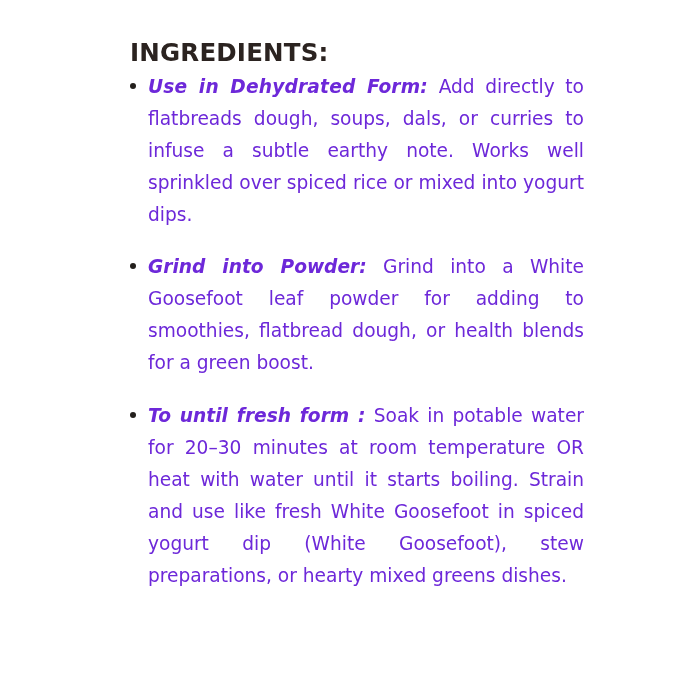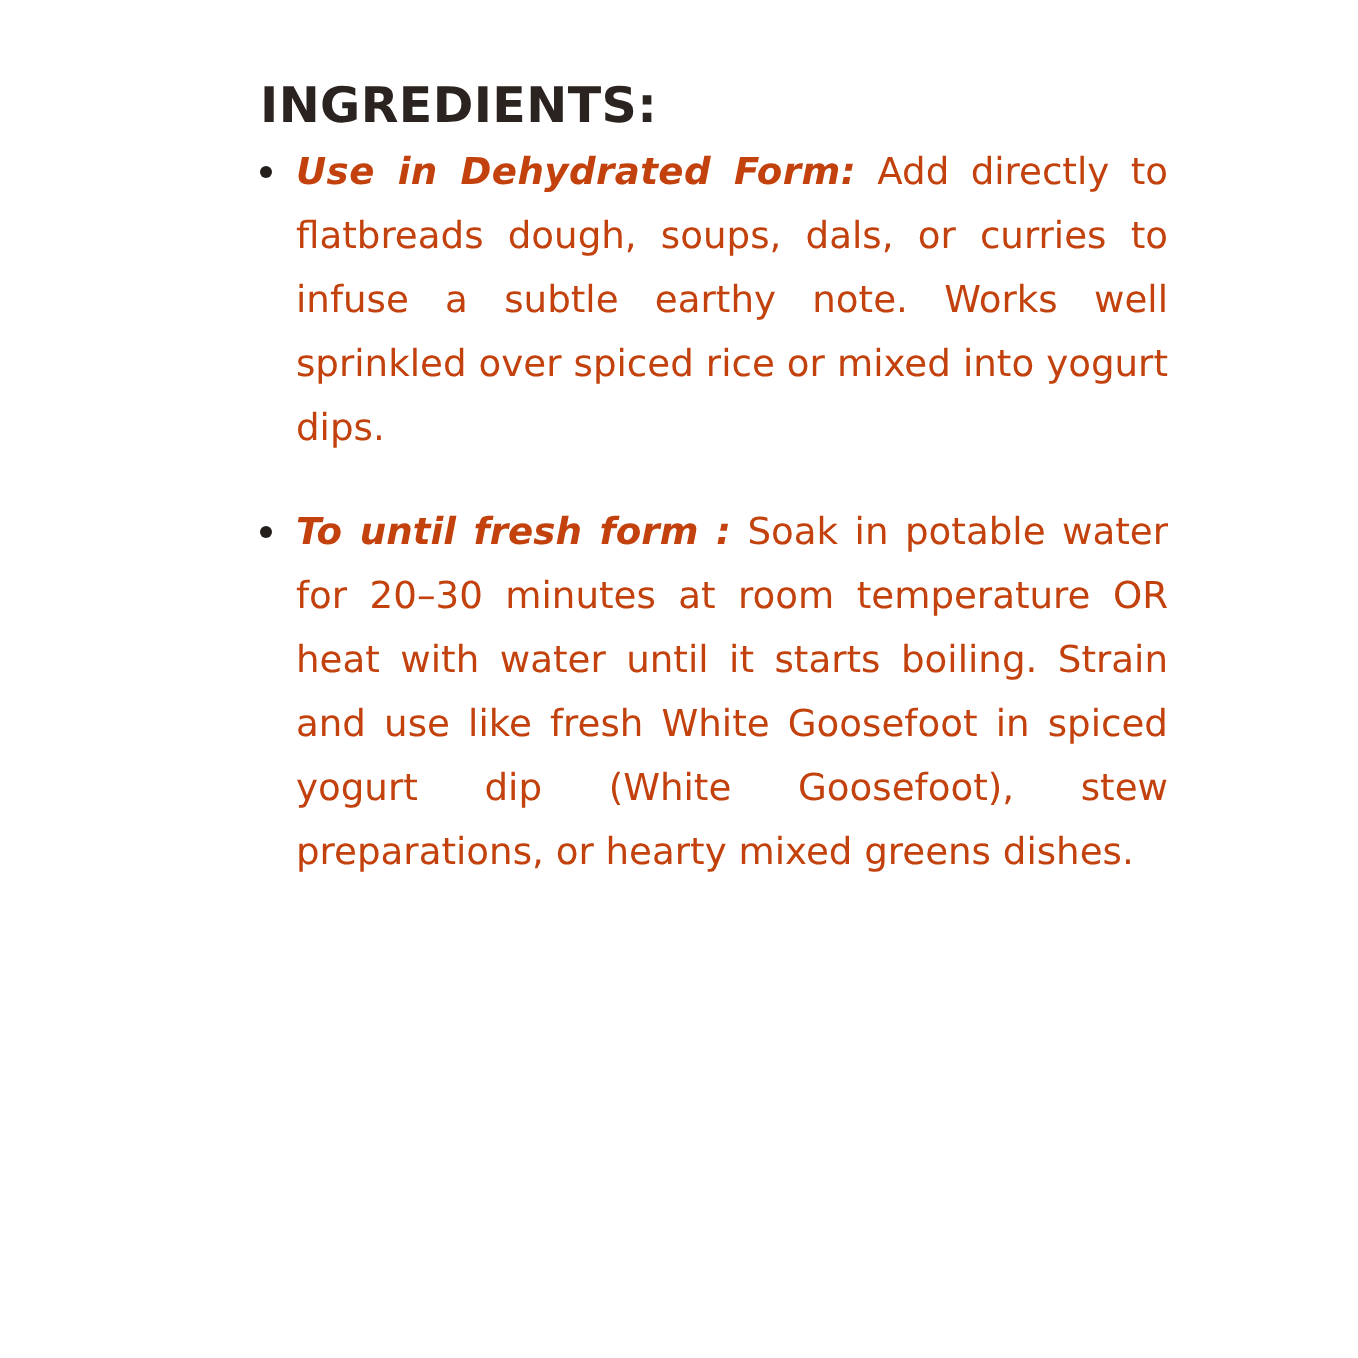--- a/index.html
+++ b/index.html
@@ -52,21 +52,21 @@
     padding: 0;
   }
   ul.usage-list > li {
     position: relative;
     padding-left: 18px;
     margin-bottom: 21px;
     font-size: 18.6px;
     line-height: 1.72;
     text-align: justify;
     text-justify: inter-word;
-    color: #c2410c;
+    color: #6d28d9;
   }
   ul.usage-list > li:last-child { margin-bottom: 0; }
   ul.usage-list > li::before {
     content: "";
     position: absolute;
     left: 0;
     top: 12px;
     width: 6px;
     height: 6px;
     border-radius: 50%;
@@ -83,17 +83,18 @@
 
 <div class="page">
 
   <h2 class="section-heading" id="ingredients-heading">INGREDIENTS:</h2>
 
 
 
   <ul class="usage-list">
     <li class="item-1"><span class="lead">Use in Dehydrated Form:</span><span> Add directly to flatbreads dough, soups, dals, or curries to infuse a subtle earthy note. Works well sprinkled over spiced rice or mixed into yogurt dips.</span></li>
 
+    <li class="item-2"><span class="lead">Grind into Powder:</span><span> Grind into a White Goosefoot leaf powder for adding to smoothies, flatbread dough, or health blends for a green boost.</span></li>
 
     <li class="item-3"><span class="lead">To until fresh form :</span><span> Soak in potable water for 20–30 minutes at room temperature OR heat with water until it starts boiling. Strain and use like fresh White Goosefoot in spiced yogurt dip (White Goosefoot), stew preparations, or hearty mixed greens dishes.</span></li>
   </ul>
 
 </div>
 
 </body></html>

